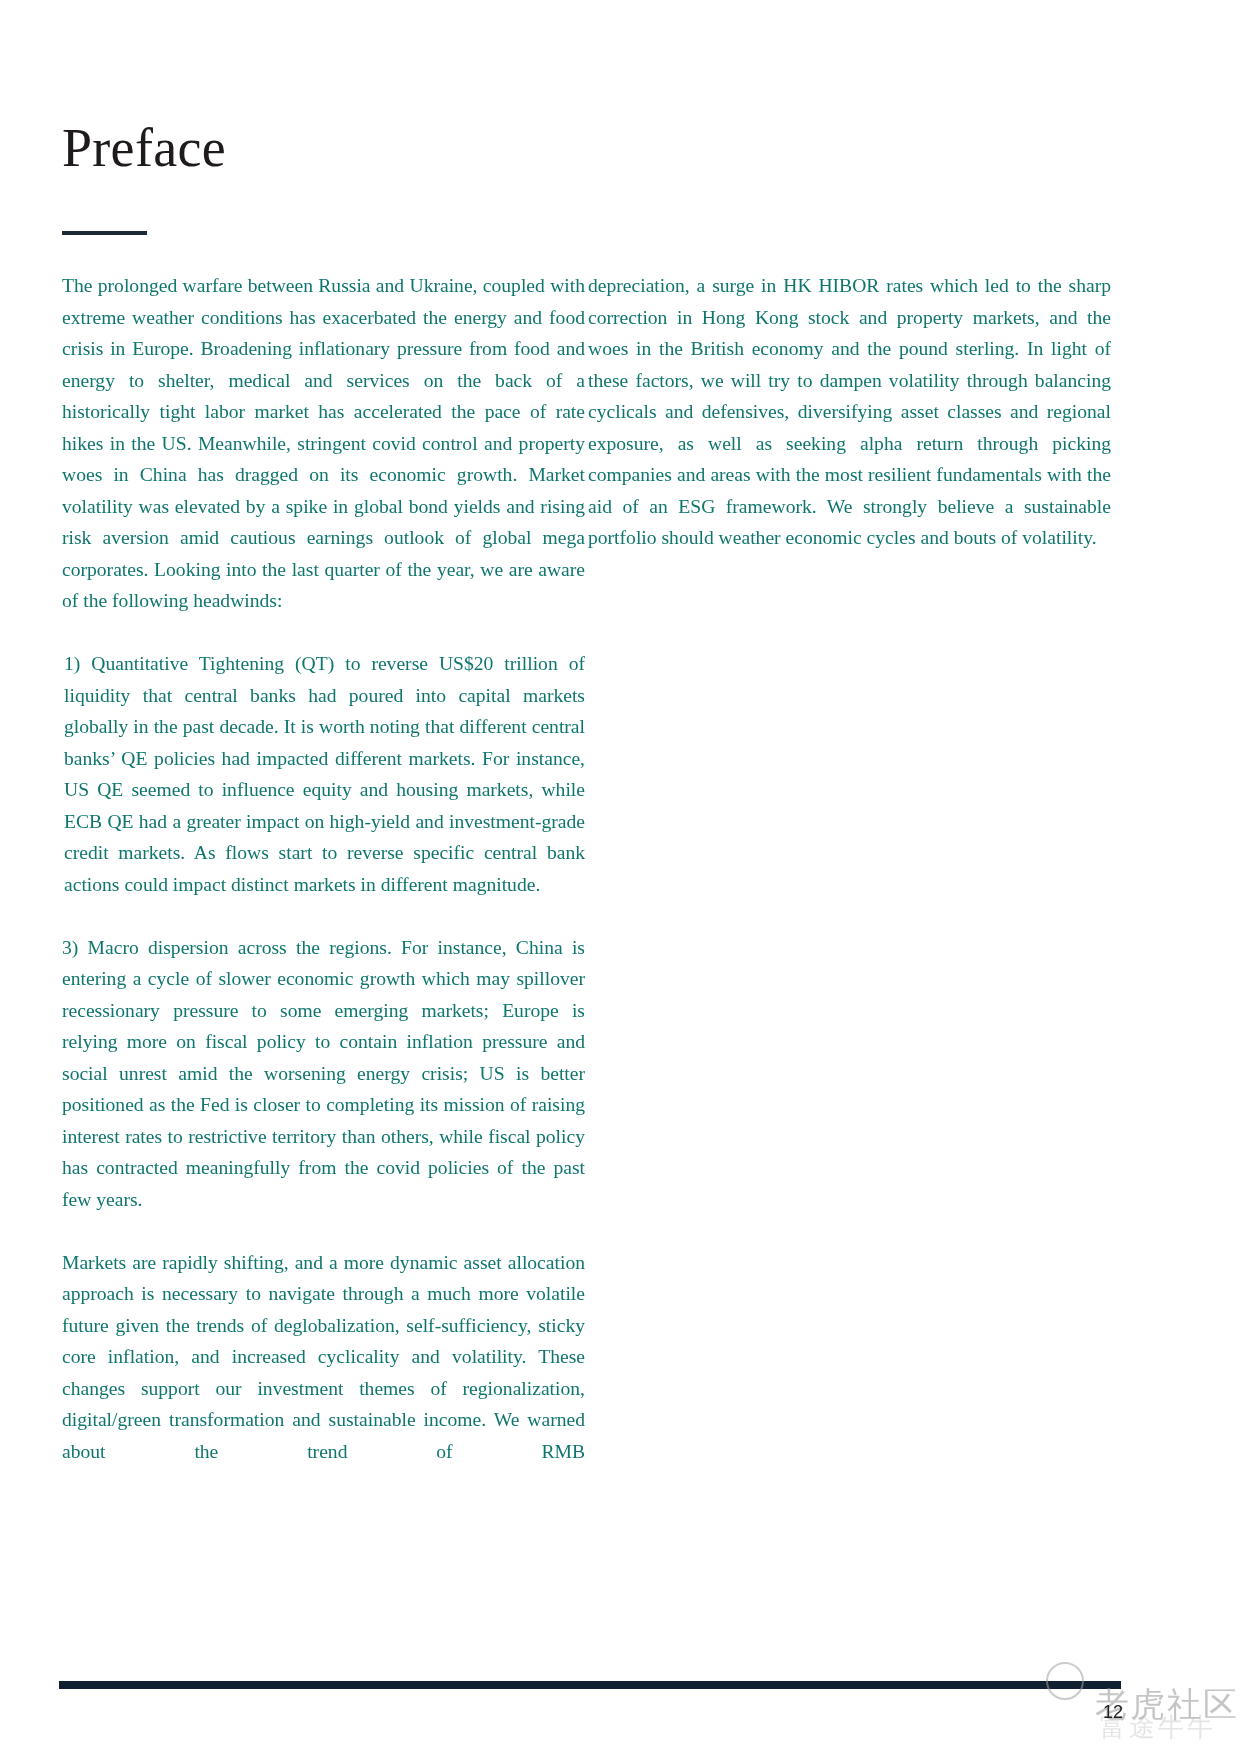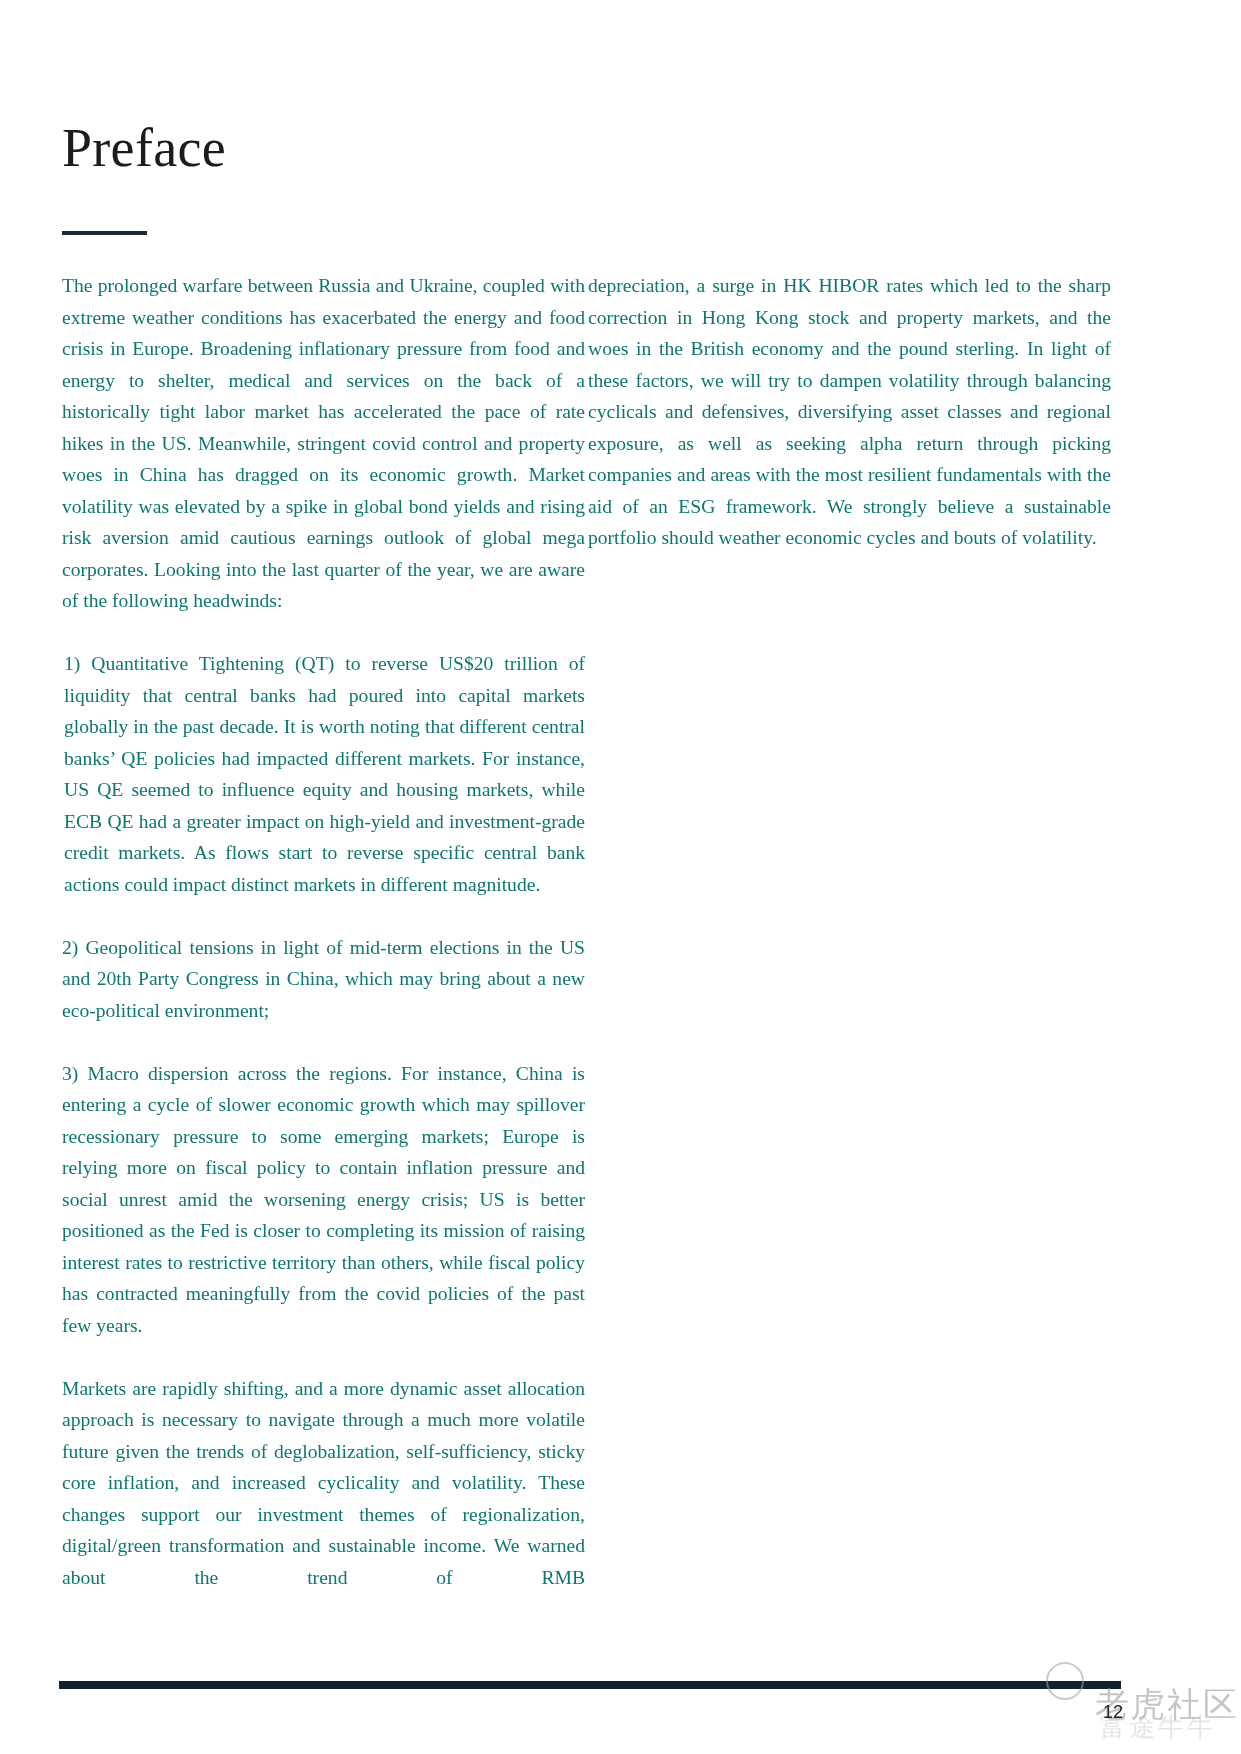--- a/index.html
+++ b/index.html
@@ -26,21 +26,20 @@
   </style>
 </head>
 <body>
 
 <h1 class="title">Preface</h1>
 <div class="title-rule"></div>
 
 <div class="col col-left">
   <p>The prolonged warfare between Russia and Ukraine, coupled with extreme weather conditions has exacerbated the energy and food crisis in Europe. Broadening inflationary pressure from food and energy to shelter, medical and services on the back of a historically tight labor market has accelerated the pace of rate hikes in the US. Meanwhile, stringent covid control and property woes in China has dragged on its economic growth. Market volatility was elevated by a spike in global bond yields and rising risk aversion amid cautious earnings outlook of global mega corporates. Looking into the last quarter of the year, we are aware of the following headwinds:</p>
   <p class="ind">1) Quantitative Tightening (QT) to reverse US$20 trillion of liquidity that central banks had poured into capital markets globally in the past decade. It is worth noting that different central banks’ QE policies had impacted different markets. For instance, US QE seemed to influence equity and housing markets, while ECB QE had a greater impact on high-yield and investment-grade credit markets. As flows start to reverse specific central bank actions could impact distinct markets in different magnitude.</p>
-  <p>2) Geopolitical tensions in light of mid-term elections in the US and 20th Party Congress in China, which may bring about a new eco-political environment;</p>
   <p>3) Macro dispersion across the regions. For instance, China is entering a cycle of slower economic growth which may spillover recessionary pressure to some emerging markets; Europe is relying more on fiscal policy to contain inflation pressure and social unrest amid the worsening energy crisis; US is better positioned as the Fed is closer to completing its mission of raising interest rates to restrictive territory than others, while fiscal policy has contracted meaningfully from the covid policies of the past few years.</p>
   <p style="margin-bottom:0; text-align-last: justify;">Markets are rapidly shifting, and a more dynamic asset allocation approach is necessary to navigate through a much more volatile future given the trends of deglobalization, self-sufficiency, sticky core inflation, and increased cyclicality and volatility. These changes support our investment themes of regionalization, digital/green transformation and sustainable income. We warned about the trend of RMB</p>
 </div>
 
 <div class="col col-right">
   <p>depreciation, a surge in HK HIBOR rates which led to the sharp correction in Hong Kong stock and property markets, and the woes in the British economy and the pound sterling. In light of these factors, we will try to dampen volatility through balancing cyclicals and defensives, diversifying asset classes and regional exposure, as well as seeking alpha return through picking companies and areas with the most resilient fundamentals with the aid of an ESG framework. We strongly believe a sustainable portfolio should weather economic cycles and bouts of volatility.</p>
 </div>
 
 <div class="footer-bar"></div>
 

